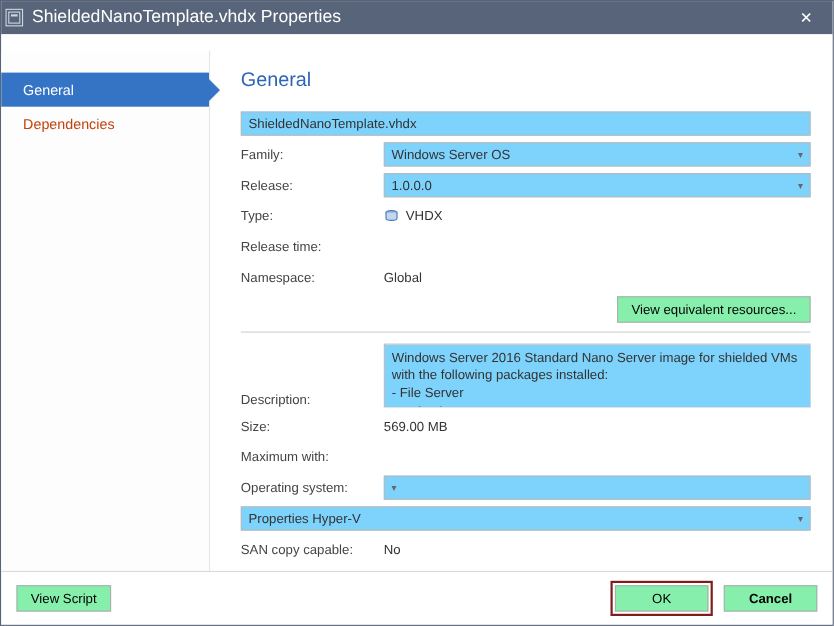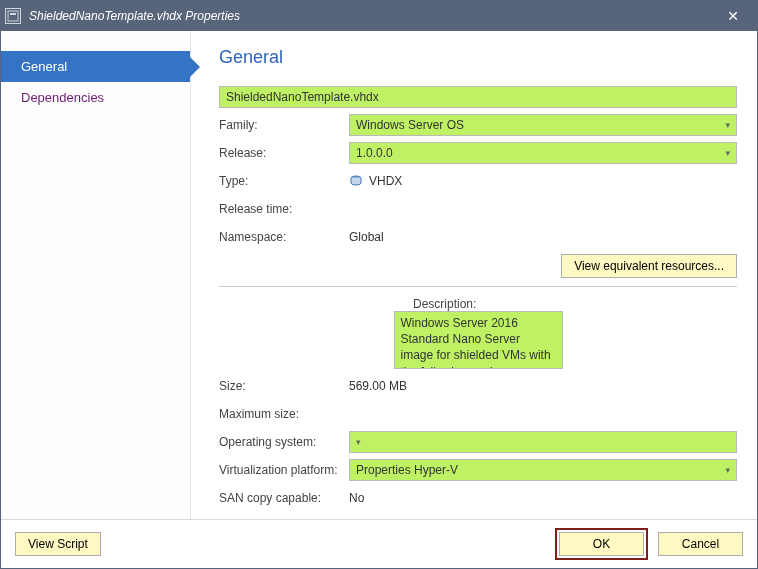--- a/index.html
+++ b/index.html
@@ -22,43 +22,44 @@
       align-items: center;
       padding: 0 4px;
     }
     .titlebar .app-icon {
       width: 16px; height: 16px;
       border: 1px solid #cfd6e2;
       margin-right: 8px;
       display: flex; align-items: center; justify-content: center;
       font-size: 9px;
     }
-    .titlebar .title-text { flex: 1; font-size: 12px; font-style: italic; }
+    .titlebar .title-text { flex: 1; font-size: 16px; }
     .titlebar .close {
       width: 40px; height: 30px;
       display: flex; align-items: center; justify-content: center;
       font-size: 14px; color: #fff;
       cursor: pointer;
     }
     .body-area {
       flex: 1;
       display: flex;
       overflow: hidden;
+      margin-top: 15px;
     }
     .sidebar {
       width: 190px;
       background: #fdfdfd;
       border-right: 1px solid #e5e5e5;
       padding-top: 20px;
     }
     .sidebar-item {
       padding: 8px 20px;
       cursor: pointer;
       font-size: 13px;
-      color: #701a75;
+      color: #c2410c;
     }
     .sidebar-item.active {
       background: #3573c5;
       color: #fff;
       position: relative;
     }
     .sidebar-item.active::after {
       content: "";
       position: absolute;
       right: -10px;
@@ -97,21 +98,21 @@
       display: flex;
       align-items: center;
       gap: 6px;
     }
     input.text, .combo, textarea.desc {
       width: 100%;
       border: 1px solid #b9b9b9;
       padding: 3px 6px;
       font-family: inherit;
       font-size: 12px;
-      background: #bef264;
+      background: #7dd3fc;
       color: #333;
     }
     .combo {
       display: flex;
       justify-content: space-between;
       align-items: center;
       height: 22px;
       cursor: pointer;
     }
     .combo .chev { color: #666; font-size: 9px; }
@@ -122,21 +123,21 @@
       overflow-y: scroll;
     }
     .sep {
       border: none;
       border-top: 1px solid #cfcfcf;
       margin: 8px 0 10px 0;
     }
     .right-btn-row { display:flex; justify-content:flex-end; margin: 6px 0 4px; }
     .std-btn {
       border: 1px solid #adadad;
-      background: #fef9c3;
+      background: #86efac;
       padding: 4px 12px;
       font-family: inherit;
       font-size: 12px;
       cursor: pointer;
       min-width: 75px;
     }
     .footer {
       border-top: 1px solid #d9d9d9;
       padding: 8px 14px;
       display: flex;
@@ -229,50 +230,49 @@
       <div class="label">Namespace:</div>
       <div class="value">Global</div>
     </div>
 
     <div class="right-btn-row">
       <button class="std-btn">View equivalent resources...</button>
     </div>
 
     <hr class="sep">
 
-    <div class="form-row" style="align-items:center;flex-direction:column;">
+    <div class="form-row" style="align-items:flex-end;">
       <div class="label">Description:</div>
       <div class="value">
           <textarea class="desc" style="">Windows Server 2016 Standard Nano Server image for shielded VMs with the following packages installed:
 - File Server
 - Defender</textarea>
         </div>
     </div>
 
 
     <div class="form-row">
       <div class="label">Size:</div>
       <div class="value">569.00 MB</div>
     </div>
 
     <div class="form-row">
-      <div class="label">Maximum size:</div>
+      <div class="label">Maximum with:</div>
     </div>
 
     <div class="form-row">
       <div class="label">Operating system:</div>
       <div class="value">
         <div class="combo">
           <span class="chev">▾</span>
         </div>
       </div>
     </div>
 
     <div class="form-row">
-      <div class="label">Virtualization platform:</div>
       <div class="value">
         <div class="combo">
           <span>Properties Hyper-V</span>
           <span class="chev">▾</span>
         </div>
       </div>
     </div>
 
     <div class="form-row">
       <div class="label">SAN copy capable:</div>
@@ -281,14 +281,14 @@
 
   </div>
 </div>
 
 <div class="footer">
   <button class="std-btn">View Script</button>
   <div class="spacer"></div>
   <span class="ok-highlight">
     <button class="std-btn" style="min-width:85px;">OK</button>
   </span>
-  <button class="std-btn" style="min-width:85px;">Cancel</button>
+  <button class="std-btn" style="min-width:85px;font-weight:bold;">Cancel</button>
 </div>
 
 </body></html>

